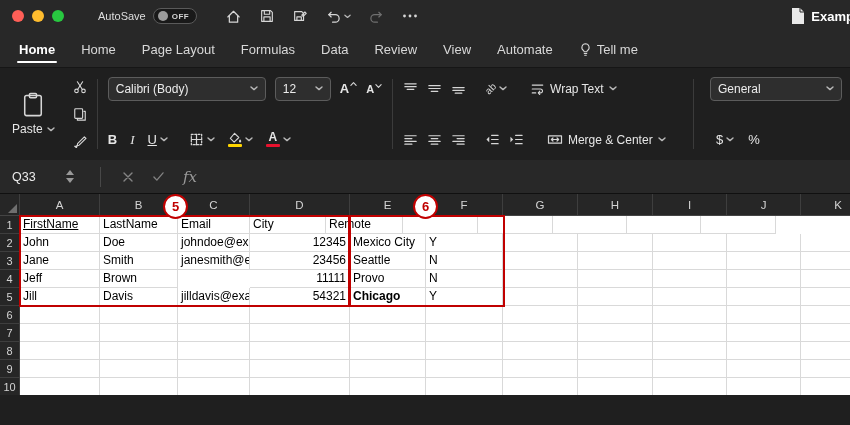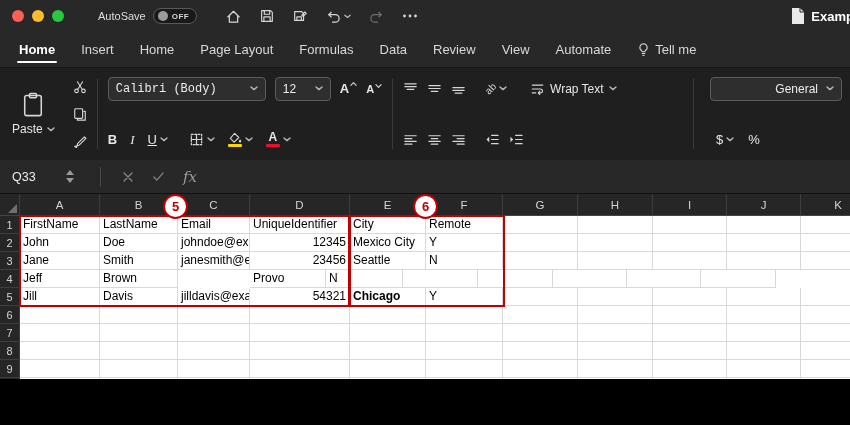--- a/index.html
+++ b/index.html
@@ -1,18 +1,18 @@
 <!DOCTYPE html>
 <html><head>
 <meta charset="utf-8">
 <style>
   * { margin:0; padding:0; box-sizing:border-box; }
   html,body { width:850px; height:425px; background:#000; }
   body { font-family:"Liberation Sans", sans-serif; }
-  .app { position:relative; width:850px; height:379px; background:#1f1f1f; overflow:hidden; }
+  .app { position:relative; width:850px; height:425px; background:#1f1f1f; overflow:hidden; }
 
   
   .titlebar { height:32px; background:#282828; display:flex; align-items:center; padding:0 12px; position:relative; }
   .traffic { display:flex; gap:8px; margin-right:34px; }
   .light { width:12px; height:12px; border-radius:50%; }
   .l-red{background:#ff5f57}.l-yellow{background:#febc2e}.l-green{background:#28c840}
   .autosave-label { font-size:11px; color:#dedede; margin-right:7px; }
   .toggle { width:44px; height:16px; background:#191919; border:1px solid #5a5a5a; border-radius:9px; display:flex; align-items:center; padding:1px 4px; gap:4px; cursor:pointer; }
   .knob { width:10px; height:10px; border-radius:50%; background:#9b9b9b; }
   .toggle-label { font-size:8px; font-weight:bold; color:#d4d4d4; letter-spacing:.5px; }
@@ -48,21 +48,21 @@
   .swatch-wrap { display:flex; flex-direction:column; align-items:center; }
   .bar { width:14px; height:3px; margin-top:1px; border-radius:1px; }
   .bar.yellow { background:#ffd500; }
   .bar.red { background:#e8112d; }
   .font-letter { color:#e6e6e6; font-size:12px; font-weight:bold; line-height:11px; }
   .afont { display:flex; align-items:flex-start; gap:1px; cursor:pointer; color:#e6e6e6; font-weight:bold; }
   .afont .sym { font-size:13px; }
   .ab-rot { display:inline-block; transform:rotate(-45deg); color:#d6d6d6; font-size:10px; }
   .lblbtn { display:flex; align-items:center; gap:5px; color:#e6e6e6; font-size:12px; cursor:pointer; white-space:nowrap; }
   .numgrp { padding-left:10px; min-width:150px; }
-  .general { width:132px;justify-content:flex-end; }
+  .general { width:132px; }
   .cur { color:#e6e6e6; font-size:13px; }
 
   
   .warnbar { height:30px; background:#f9f2d9; border-bottom:1px solid #d9d1ae; display:flex; align-items:center; gap:9px; padding:0 10px; font-size:12.5px; color:#4d3a1a; white-space:nowrap; overflow:hidden; }
   .warn-title { font-weight:bold; }
 
   
   .formulabar { height:34px; background:#282828; border-bottom:1px solid #101010; display:flex; align-items:center; }
   .namebox { width:66px; padding-left:12px; color:#ececec; font-size:12.5px; cursor:text; }
   .stepper { display:flex; flex-direction:column; gap:3px; cursor:pointer; margin-right:14px; }
@@ -154,21 +154,20 @@
       <svg width="14" height="16" viewBox="0 0 14 16">
           <path d="M1 0h8l4 4v12H1z" fill="#e9e9e9"></path>
           <path d="M9 0v4h4" fill="none" stroke="#282828" stroke-width="1"></path>
         </svg>
       <span>Examp</span>
     </div>
   </div>
 
   <nav class="menubar">
     <div class="tab active">Home</div>
-    <div class="tab">Insert</div>
     <div class="tab">Home</div>
     <div class="tab">Page Layout</div>
     <div class="tab">Formulas</div>
     <div class="tab">Data</div>
     <div class="tab">Review</div>
     <div class="tab">View</div>
     <div class="tab">Automate</div>
     <div class="tab">
       <svg class="i" width="13" height="15" viewBox="0 0 16 18">
           <path d="M8 2a4.5 4.5 0 0 1 2.5 8.2c-.6.4-.8 1-.8 1.6H6.3c0-.6-.2-1.2-.8-1.6A4.5 4.5 0 0 1 8 2z"></path>
@@ -214,21 +213,21 @@
               <path d="M2 14c2.2 0 3.2-1 3.2-3L13 3.2 14.8 5 7 12.8c-2 0-3 1-3 3z"></path>
             </svg>
         </span>
       </div>
     </div>
 
     <div class="rsep"></div>
 
     <div class="group" style="width:312px;">
       <div class="rowline">
-        <div class="select" style="width:158px;font-family:Liberation Mono, monospace;">
+        <div class="select" style="width:158px;">
           <span>Calibri (Body)</span>
           <svg class="chev" width="8" height="5" viewBox="0 0 8 5">
               <path d="M1 1l3 2.6L7 1"></path>
             </svg>
         </div>
         <div class="select" style="width:56px;">
           <span>12</span>
           <svg class="chev" width="8" height="5" viewBox="0 0 8 5">
               <path d="M1 1l3 2.6L7 1"></path>
             </svg>
@@ -369,20 +368,32 @@
             </svg>
         </span>
         <span class="sbtn">
           <svg width="15" height="15" viewBox="0 0 16 16">
               <g class="i">
                 <line x1="7" y1="3.5" x2="14" y2="3.5"></line>
                 <line x1="7" y1="8" x2="14" y2="8"></line>
                 <line x1="7" y1="12.5" x2="14" y2="12.5"></line>
               </g>
               <path d="M1.5 5v6L4.5 8z" fill="#d6d6d6"></path>
+            </svg>
+        </span>
+        <span class="lblbtn" style="margin-left:14px;">
+          <svg class="i" width="16" height="13" viewBox="0 0 17 14">
+              <rect x="1.5" y="3" width="14" height="8"></rect>
+              <path d="M5 7h7"></path>
+              <path d="M6.3 5.4 4.6 7l1.7 1.6"></path>
+              <path d="M10.7 5.4 12.4 7l-1.7 1.6"></path>
+            </svg>
+          <span>Merge &amp; Center</span>
+          <svg class="chev" width="8" height="5" viewBox="0 0 8 5">
+              <path d="M1 1l3 2.6L7 1"></path>
             </svg>
         </span>
       </div>
     </div>
 
     <div class="rsep"></div>
 
     <div class="group numgrp">
       <div class="rowline">
         <div class="select general">
@@ -439,24 +450,23 @@
         <div class="colhead" style="width: 77px;">F</div>
         <div class="colhead" style="width: 75px;">G</div>
         <div class="colhead" style="width: 75px;">H</div>
         <div class="colhead" style="width: 74px;">I</div>
         <div class="colhead" style="width: 74px;">J</div>
         <div class="colhead" style="width: 75px;">K</div>
       </div>
     <div>
         <div class="gridrow">
           <div class="rownum">1</div>
-          <div class="cell" style="width: 80px;">FirstName</div>
+          <div class="cell" style="width: 80px; text-decoration: underline;">FirstName</div>
           <div class="cell" style="width: 78px;">LastName</div>
           <div class="cell" style="width: 72px;">Email</div>
-          <div class="cell" style="width: 100px;">UniqueIdentifier</div>
           <div class="cell" style="width: 76px;">City</div>
           <div class="cell" style="width: 77px;">Remote</div>
           <div class="cell" style="width: 75px;"></div>
           <div class="cell" style="width: 75px;"></div>
           <div class="cell" style="width: 74px;"></div>
           <div class="cell" style="width: 74px;"></div>
           <div class="cell" style="width: 75px;"></div>
         </div>
         <div class="gridrow">
           <div class="rownum">2</div>
@@ -484,20 +494,21 @@
           <div class="cell" style="width: 75px;"></div>
           <div class="cell" style="width: 74px;"></div>
           <div class="cell" style="width: 74px;"></div>
           <div class="cell" style="width: 75px;"></div>
         </div>
         <div class="gridrow">
           <div class="rownum">4</div>
           <div class="cell" style="width: 80px;">Jeff</div>
           <div class="cell" style="width: 78px;">Brown</div>
           <div class="cell" style="width: 72px; margin-top: 24px;">jeffbrown@e</div>
+          <div class="cell num" style="width: 100px;">11111</div>
           <div class="cell" style="width: 76px;">Provo</div>
           <div class="cell" style="width: 77px;">N</div>
           <div class="cell" style="width: 75px;"></div>
           <div class="cell" style="width: 75px;"></div>
           <div class="cell" style="width: 74px;"></div>
           <div class="cell" style="width: 74px;"></div>
           <div class="cell" style="width: 75px;"></div>
         </div>
         <div class="gridrow">
           <div class="rownum">5</div>

